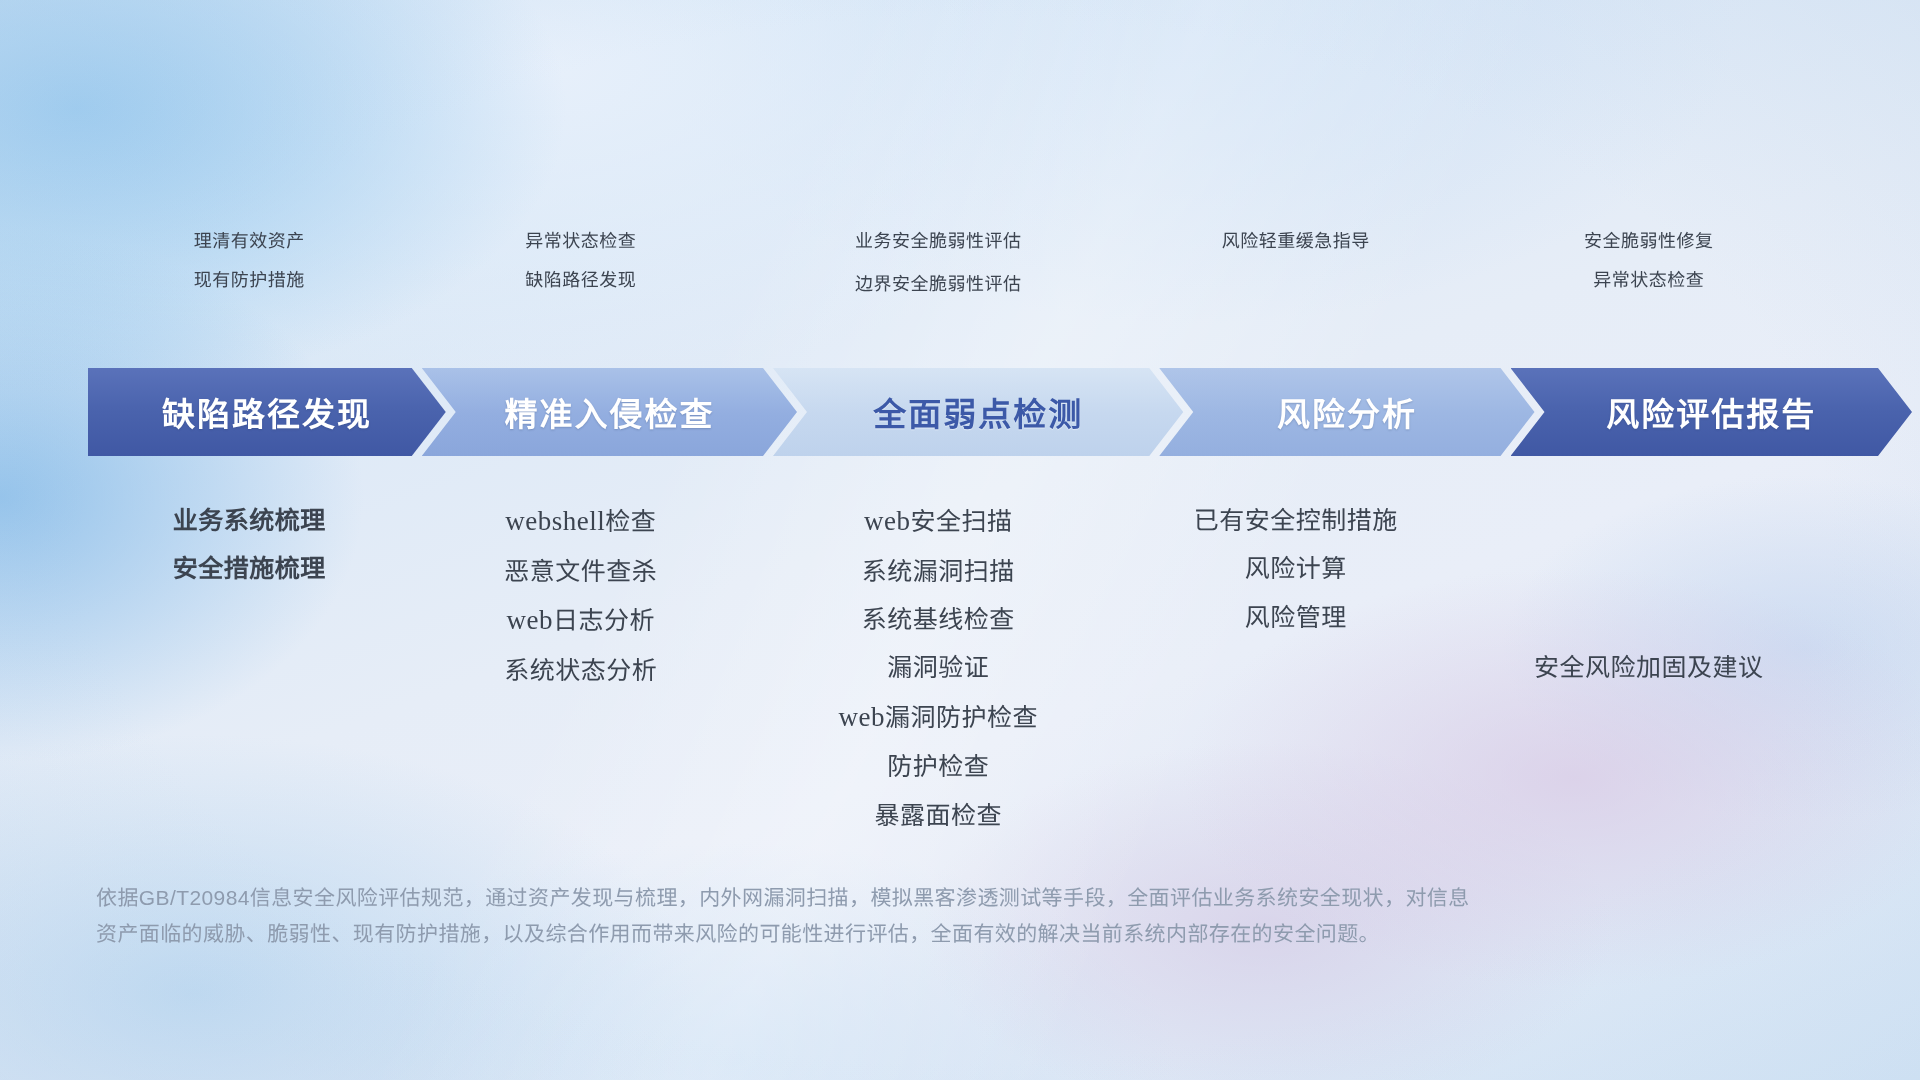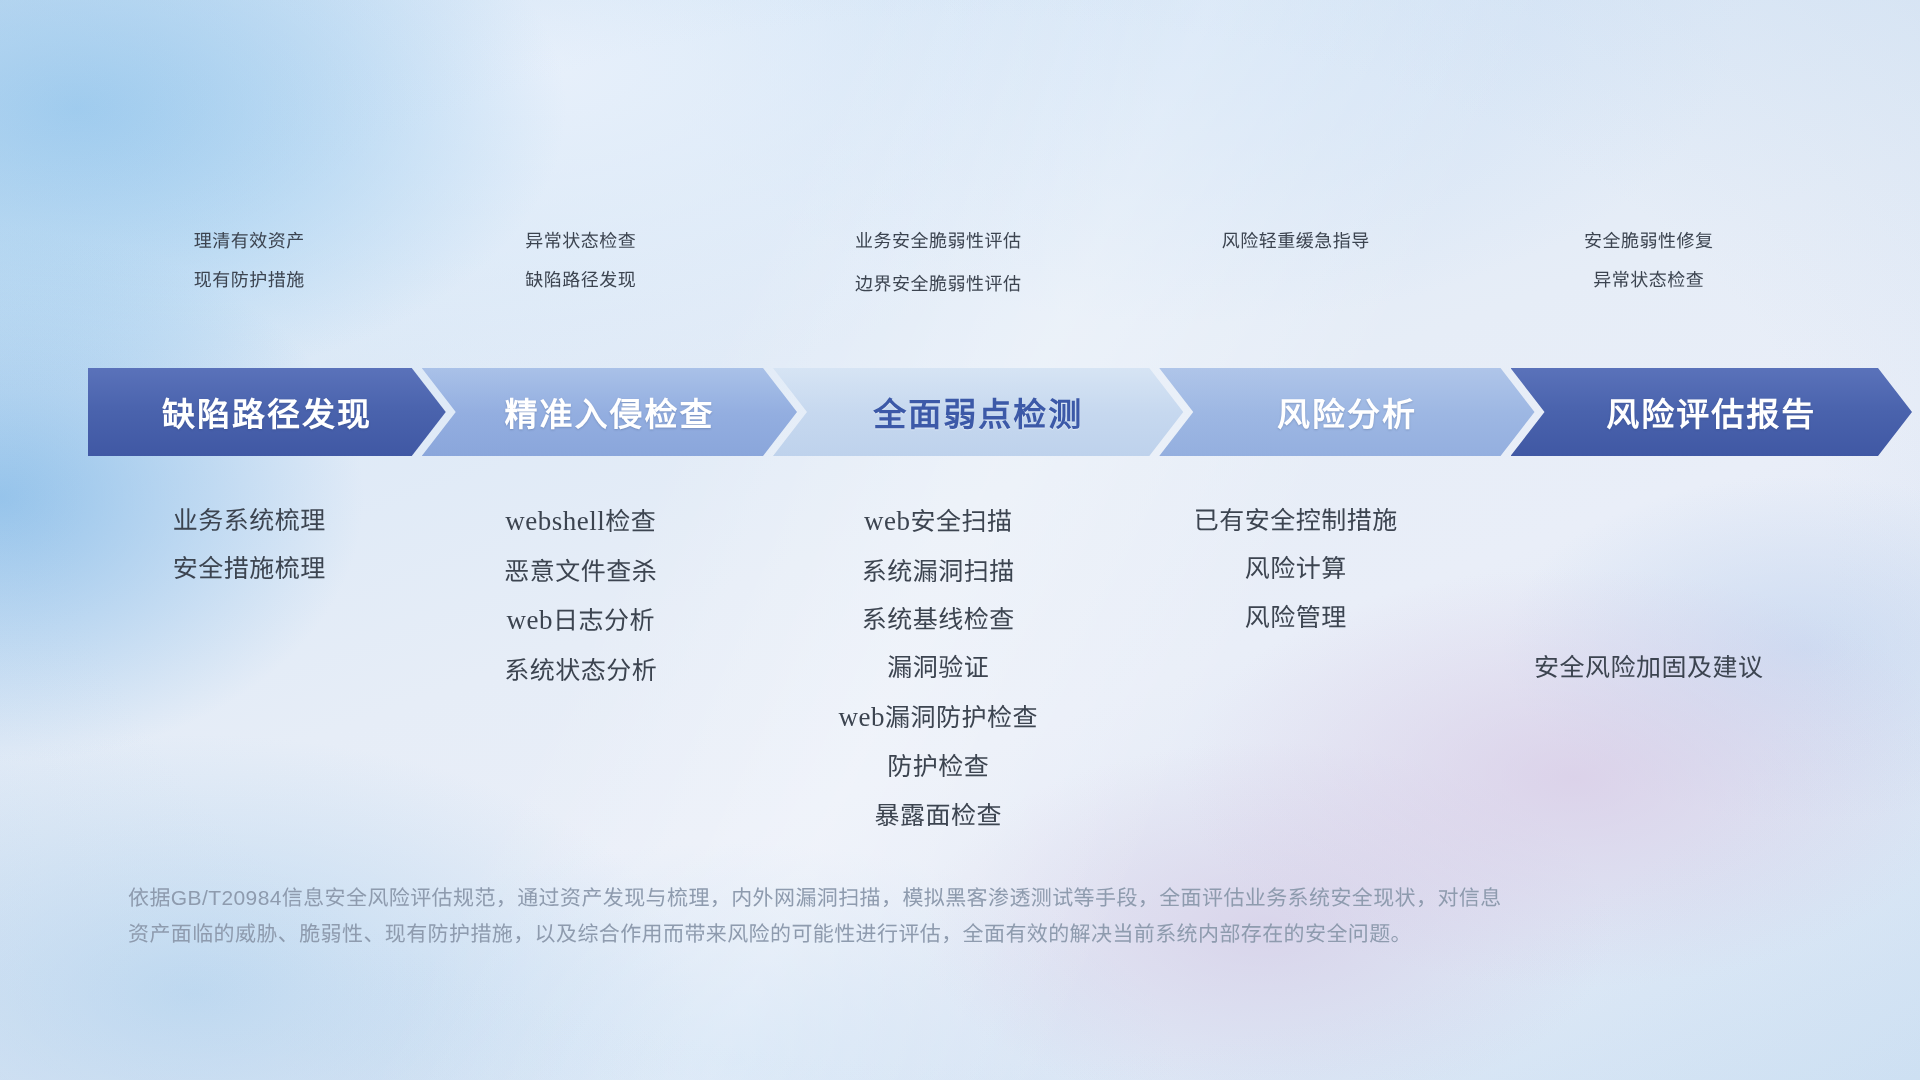--- a/index.html
+++ b/index.html
@@ -124,21 +124,20 @@
   
   .footnote {
     position: absolute;
     left: 96px;
     top: 880px;
     width: 1700px;
     font-size: 21px;
     line-height: 36px;
     color: #8e9bae;
     letter-spacing: 0.4px;
-    margin-left: 32px;
   }
   .footnote p { margin: 0; }
 
   
   .bottom-row {
     position: absolute;
     left: 88px;
     top: 505px;
     width: 1744px;
     display: flex;
@@ -210,21 +209,21 @@
         </div>
         <div class="chev light" style="left: 1422.5px; width: 401.5px; background: linear-gradient(rgb(90, 114, 186) 0%, rgb(74, 99, 173) 48%, rgb(64, 88, 164) 100%); filter: drop-shadow(rgba(70, 100, 150, 0.22) 0px 2px 3px); clip-path: polygon(0px 0px, calc(100% - 34px) 0px, 100% 50%, calc(100% - 34px) 100%, 0px 100%, 34px 50%);">
           <span class="label">风险评估报告</span>
         </div>
         <div class="chev light" style="left: 1071.25px; width: 375.25px; background: linear-gradient(rgb(175, 197, 233) 0%, rgb(157, 183, 227) 52%, rgb(148, 175, 223) 100%); filter: drop-shadow(rgba(70, 100, 150, 0.22) 0px 2px 3px); clip-path: polygon(0px 0px, calc(100% - 34px) 0px, 100% 50%, calc(100% - 34px) 100%, 0px 100%, 34px 50%);">
           <span class="label">风险分析</span>
         </div>
       </div>
 
     <div class="bottom-row" id="bottom-row">
-        <div class="col-bot" style="width: 323.75px;">
+        <div class="col-bot" style="width: 323.75px; font-weight: bold;">
           <div class="item"><span>业务系统梳理</span></div>
           <div class="item"><span>安全措施梳理</span></div>
         </div>
         <div class="col-bot" style="width: 341.25px;">
           <div class="item"><span class="latin">webshell</span><span>检查</span></div>
           <div class="item"><span>恶意文件查杀</span></div>
           <div class="item"><span class="latin">web</span><span>日志分析</span></div>
           <div class="item"><span>系统状态分析</span></div>
         </div>
         <div class="col-bot" style="width: 376.25px;">

